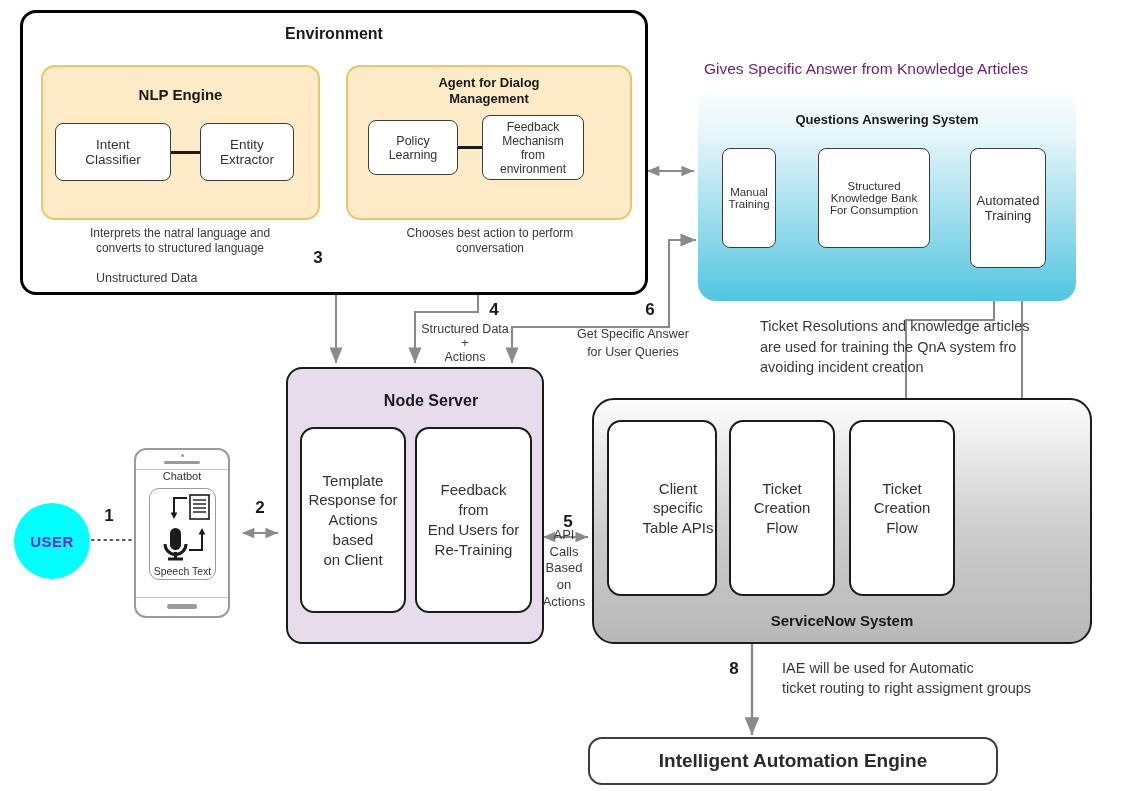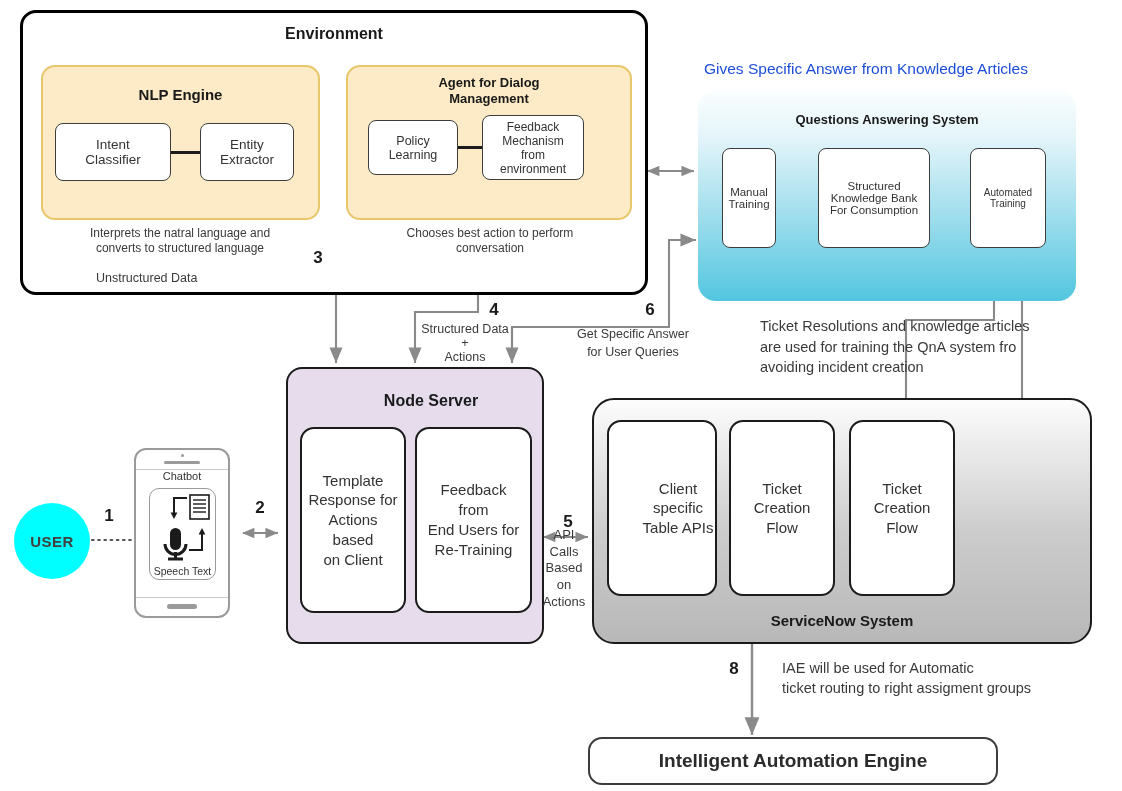--- a/index.html
+++ b/index.html
@@ -130,21 +130,21 @@
   .user-circle {
     border-radius: 50%;
     background: #00FFFF;
     display: flex;
     align-items: center;
     justify-content: center;
   }
   .user-label {
     font-weight: bold;
     font-size: 15px;
-    color: #404040;
+    color: #6d28d9;
     letter-spacing: 0.5px;
   }
 
   
   .phone {
     background: #ffffff;
     border: 2px solid #9a9a9a;
     border-radius: 12px;
   }
   .phone-speaker {
@@ -277,35 +277,35 @@
     <span style="white-space:pre-line;">Feedback
 Mechanism
 from
 environment</span>
   </div>
   <div class="txt ctr" style="left:340px; top:226px; width:300px; font-size:12px;">Chooses best action to perform
 conversation</div>
 
   <div class="txt lft" style="left:96px; top:271px; width:190px; font-size:12.5px;">Unstructured Data</div>
 
-  <div class="txt lft" style="left:704px; top:60px; width:400px; font-size:15.5px; color:#1d4ed8;">Gives Specific Answer from Knowledge Articles</div>
+  <div class="txt lft" style="left:704px; top:60px; width:400px; font-size:15.5px; color:#701a75;">Gives Specific Answer from Knowledge Articles</div>
 
   <div class="abs qna-box" style="left:698px; top:90px; width:378px; height:211px;"></div>
   <div class="txt qna-title" style="left:698px; top:112px; width:378px;">Questions Answering System</div>
 
   <div class="abs wbox" style="left:722px; top:148px; width:54px; height:100px; font-size:11.5px;">
     <span style="white-space:pre-line;">Manual
 Training</span>
   </div>
   <div class="abs wbox" style="left:818px; top:148px; width:112px; height:100px; font-size:11.5px;">
     <span style="white-space:pre-line;">Structured
 Knowledge Bank
 For Consumption</span>
   </div>
-  <div class="abs wbox" style="left:970px; top:148px; width:76px; height:100px; font-size:10px;">
+  <div class="abs wbox" style="left:970px; top:148px; width:76px; height:120px; font-size:13px;">
     <span style="white-space:pre-line;">Automated
 Training</span>
   </div>
 
   <div class="abs user-circle" style="left:14px; top:503px; width:76px; height:76px;">
     <span class="user-label">USER</span>
   </div>
 
   <div class="abs phone" style="left:134px; top:448px; width:96px; height:170px;"></div>
   <div class="abs phone-dot" style="left:181px; top:454px; width:3px; height:3px;"></div>

